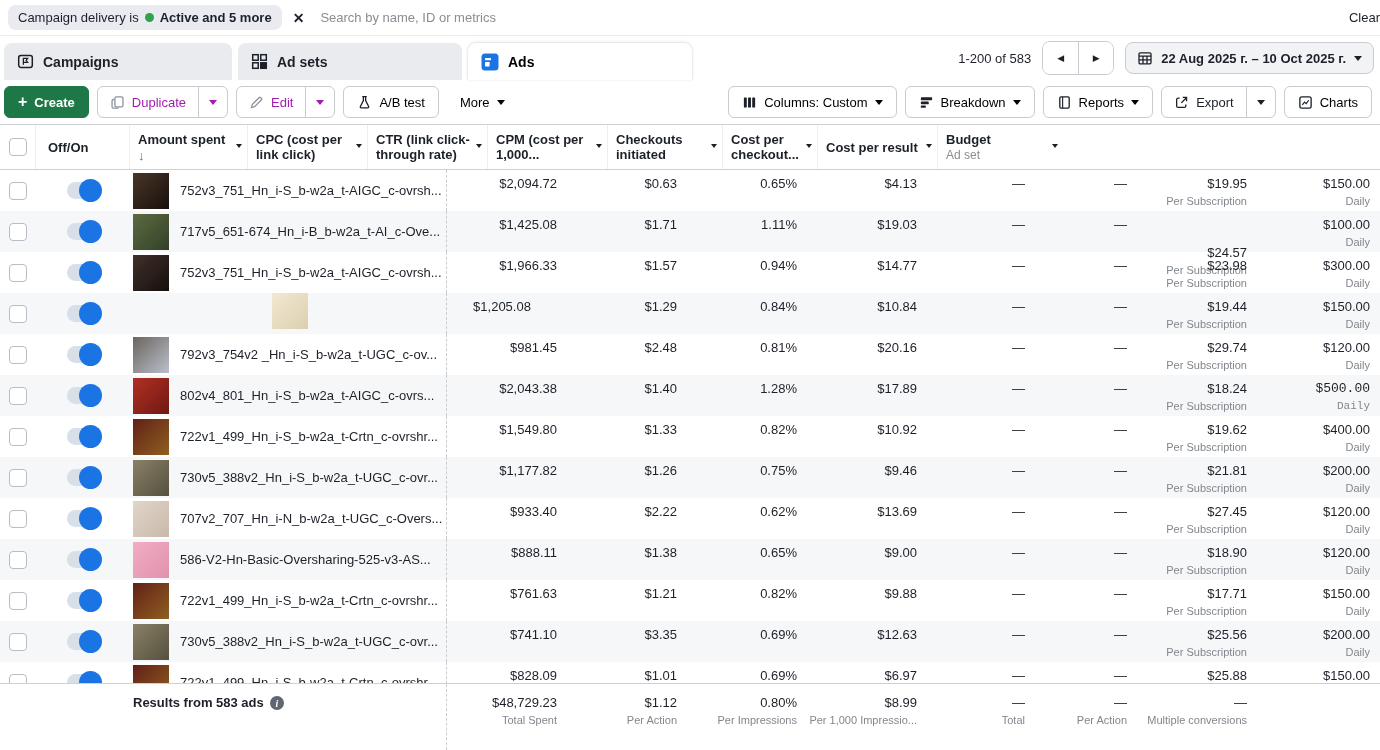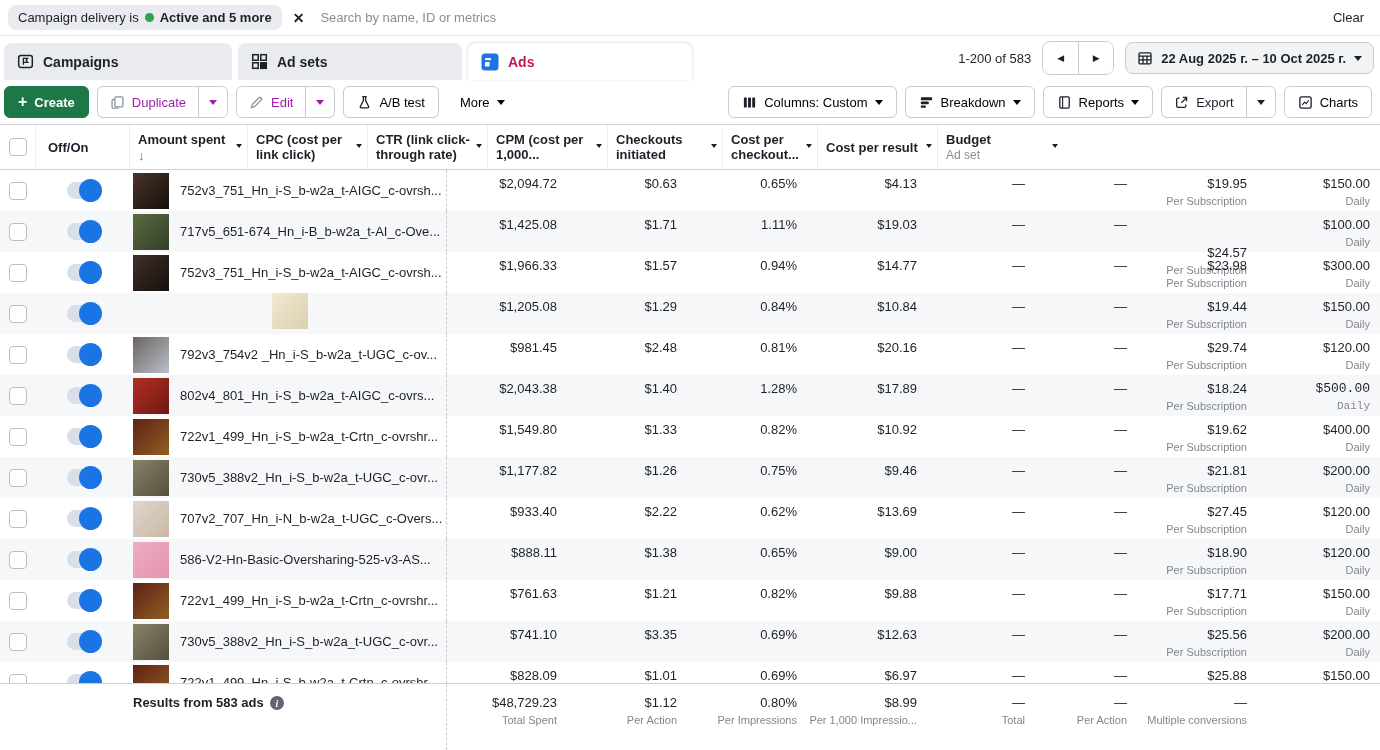--- a/index.html
+++ b/index.html
@@ -8,29 +8,29 @@
   .app{width:1380px;height:750px;display:flex;flex-direction:column;background:#fff}
 
   
   .filter-bar{height:36px;display:flex;align-items:center;padding-left:8px;border-bottom:1px solid #e9ebee;flex:none}
   .chip{display:flex;align-items:center;gap:6px;background:#e9ebf0;border-radius:8px;padding:5px 10px;cursor:pointer;white-space:nowrap}
   .dot{width:9px;height:9px;border-radius:50%;background:#31a24c;flex:none}
   .chip b{font-weight:700}
   .chip-x{margin:0 16px 0 11px;font-size:14px;font-weight:700;cursor:pointer;line-height:1}
   .search{flex:1;border:none;outline:none;font-size:13px;font-family:inherit;color:#1c2028;background:transparent}
   .search::placeholder{color:#8a8d91}
-  .clear-btn{margin-right:16px;cursor:pointer}
+  .clear-btn{cursor:pointer}
 
   
   .tab-row{height:44px;display:flex;align-items:flex-end;flex:none;background:#fff}
   .tab{height:37px;display:flex;align-items:center;gap:9px;padding-left:13px;border-radius:8px 8px 0 0;background:#e9ebee;font-size:14px;font-weight:700;cursor:pointer;flex:none}
   .tab.t0{width:228px;margin-left:4px}
   .tab.t1{width:224px;margin-left:6px}
   .tab.t2{width:224px;margin-left:6px}
-  .tab.selected{background:#fff;color:#be185d;box-shadow:0 -1px 3px rgba(0,0,0,.10),1px 0 2px rgba(0,0,0,.05),-1px 0 2px rgba(0,0,0,.05)}
+  .tab.selected{background:#fff;color:#000000;box-shadow:0 -1px 3px rgba(0,0,0,.10),1px 0 2px rgba(0,0,0,.05),-1px 0 2px rgba(0,0,0,.05)}
   .tab-right{margin-left:auto;display:flex;align-items:center;gap:11px;padding:0 6px 5px 0}
   .pager{display:flex;border:1px solid #c8ccd1;border-radius:8px;overflow:hidden;background:#fff}
   .pg{width:35px;height:32px;display:flex;align-items:center;justify-content:center;cursor:pointer;font-size:9px;color:#1c2028;background:#fff}
   .pg + .pg{border-left:1px solid #c8ccd1}
   .date-btn{height:32px;display:flex;align-items:center;gap:8px;border:1px solid #c8ccd1;border-radius:8px;background:#f2f3f5;padding:0 11px;font-weight:600;cursor:pointer;white-space:nowrap}
 
   
   .toolbar{height:44px;display:flex;align-items:center;padding:0 4px;gap:8px;flex:none}
   .btn{height:32px;display:flex;align-items:center;gap:7px;padding:0 13px;border:1px solid #c8ccd1;border-radius:6px;background:#fff;font-size:13px;font-weight:500;cursor:pointer;white-space:nowrap}
   .btn.green{background:#1e7746;border-color:#1e7746;color:#fff;font-weight:600}
@@ -437,21 +437,21 @@
           </div>
           <div class="cell tgcell" style="width: 94px;">
             <span class="toggle">
               <span class="knob"></span>
             </span>
           </div>
           <div class="cell name-cell dashed" style="width: 317px; flex-direction: column;">
             <span class="thumb" style="background: linear-gradient(135deg, rgb(242, 233, 210), rgb(220, 207, 174));"></span>
             <span class="adname">720v8_720_Hn_i-S_b-w2a_t-ANI_c-Overs...</span>
           </div>
-          <div class="cell num" style="width: 118px; padding-right: 8px;">
+          <div class="cell num" style="width: 118px; padding-right: 8px; text-align: center;">
             <div>$1,205.08</div>
           </div>
           <div class="cell num" style="width: 120px; padding-right: 8px;">
             <div>$1.29</div>
           </div>
           <div class="cell num" style="width: 120px; padding-right: 8px;">
             <div>0.84%</div>
           </div>
           <div class="cell num" style="width: 120px; padding-right: 8px;">
             <div>$10.84</div>

